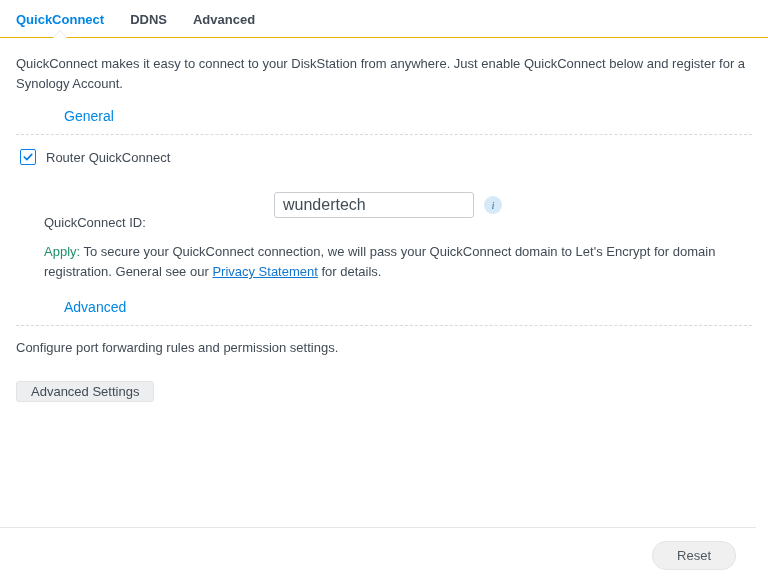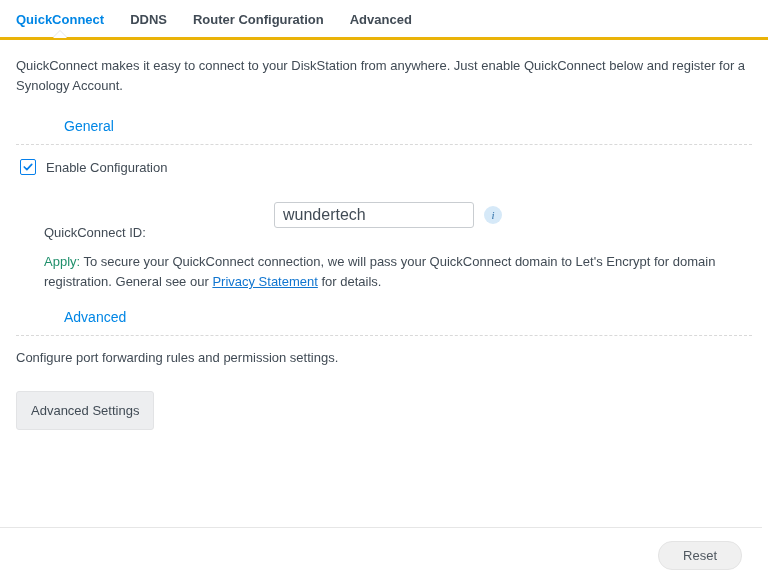--- a/index.html
+++ b/index.html
@@ -10,21 +10,21 @@
     font-size: 13px;
     color: #414B55;
     background: #ffffff;
     overflow: hidden;
   }
 
   .tabs {
     display: flex;
     gap: 26px;
     padding: 12px 16px 0 16px;
-    border-bottom: 3px solid #eab308;
+    border-bottom: 1px solid #eab308;
     position: relative;
   }
   .tab {
     font-size: 13px;
     font-weight: 700;
     color: #414B55;
     padding-bottom: 10px;
     cursor: pointer;
   }
   .tab.active {
@@ -46,21 +46,21 @@
 
   .content {
     padding: 16px;
     height: calc(583px - 34px - 56px);
     overflow: auto;
   }
 
   .intro {
     color: #414B55;
     line-height: 1.55;
-    margin-bottom: 22px;
+    margin-bottom: 14px;
   }
 
   .section-title {
     color: #0086E5;
     font-size: 14px;
     margin-bottom: 6px;
     padding-bottom: 4px;
     margin-left: 48px;
   }
   .section-underline {
@@ -142,28 +142,28 @@
     color: #414B55;
     margin-bottom: 26px;
   }
 
   .btn-secondary {
     display: inline-block;
     background: #EDEEF0;
     color: #414B55;
     border: 1px solid #E2E3E5;
     border-radius: 3px;
-    padding: 11px 14px;
+    padding: 2px 14px;
     font-size: 13px;
     cursor: pointer;
   }
 
   .footer {
     position: absolute;
-    bottom: 0; left: 0; right: 6px;
+    bottom: 0; left: 0; right: 12px;
     height: 56px;
     border-top: 1px solid #E6E6E6;
     background: #fff;
     display: flex;
     align-items: center;
     justify-content: flex-end;
     padding: 0 20px;
     gap: 14px;
   }
   .btn-reset {
@@ -185,38 +185,37 @@
     font-weight: 600;
     cursor: pointer;
   }
 </style>
 </head>
 <body>
 
 <div class="tabs">
   <div class="tab active">QuickConnect</div>
   <div class="tab">DDNS</div>
-  <div class="tab">Router Configuration</div>
   <div class="tab">Advanced</div>
 </div>
 
 <div class="content">
 
   <div class="intro">QuickConnect makes it easy to connect to your DiskStation from anywhere. Just enable QuickConnect below and register for a Synology Account.</div>
 
   <div class="section-title">General</div>
   <hr class="section-underline">
 
   <div class="checkbox-wrap">
     <div class="chk">
       <svg viewBox="0 0 16 16">
         <path d="M3 8 L6.5 11.5 L13 4.5" stroke="#057FEB" stroke-width="2.2" fill="none" stroke-linecap="round" stroke-linejoin="round"></path>
       </svg>
     </div>
-    <span>Enable Configuration</span>
+    <span>Router QuickConnect</span>
   </div>
 
   <div class="subfields">
     <div class="field-row">
       <div class="label-col">QuickConnect ID:</div>
       <input class="input-text" type="text" value="wundertech" style="">
       <div class="info-icon">i</div>
     </div>
 
     <div class="note-block">

